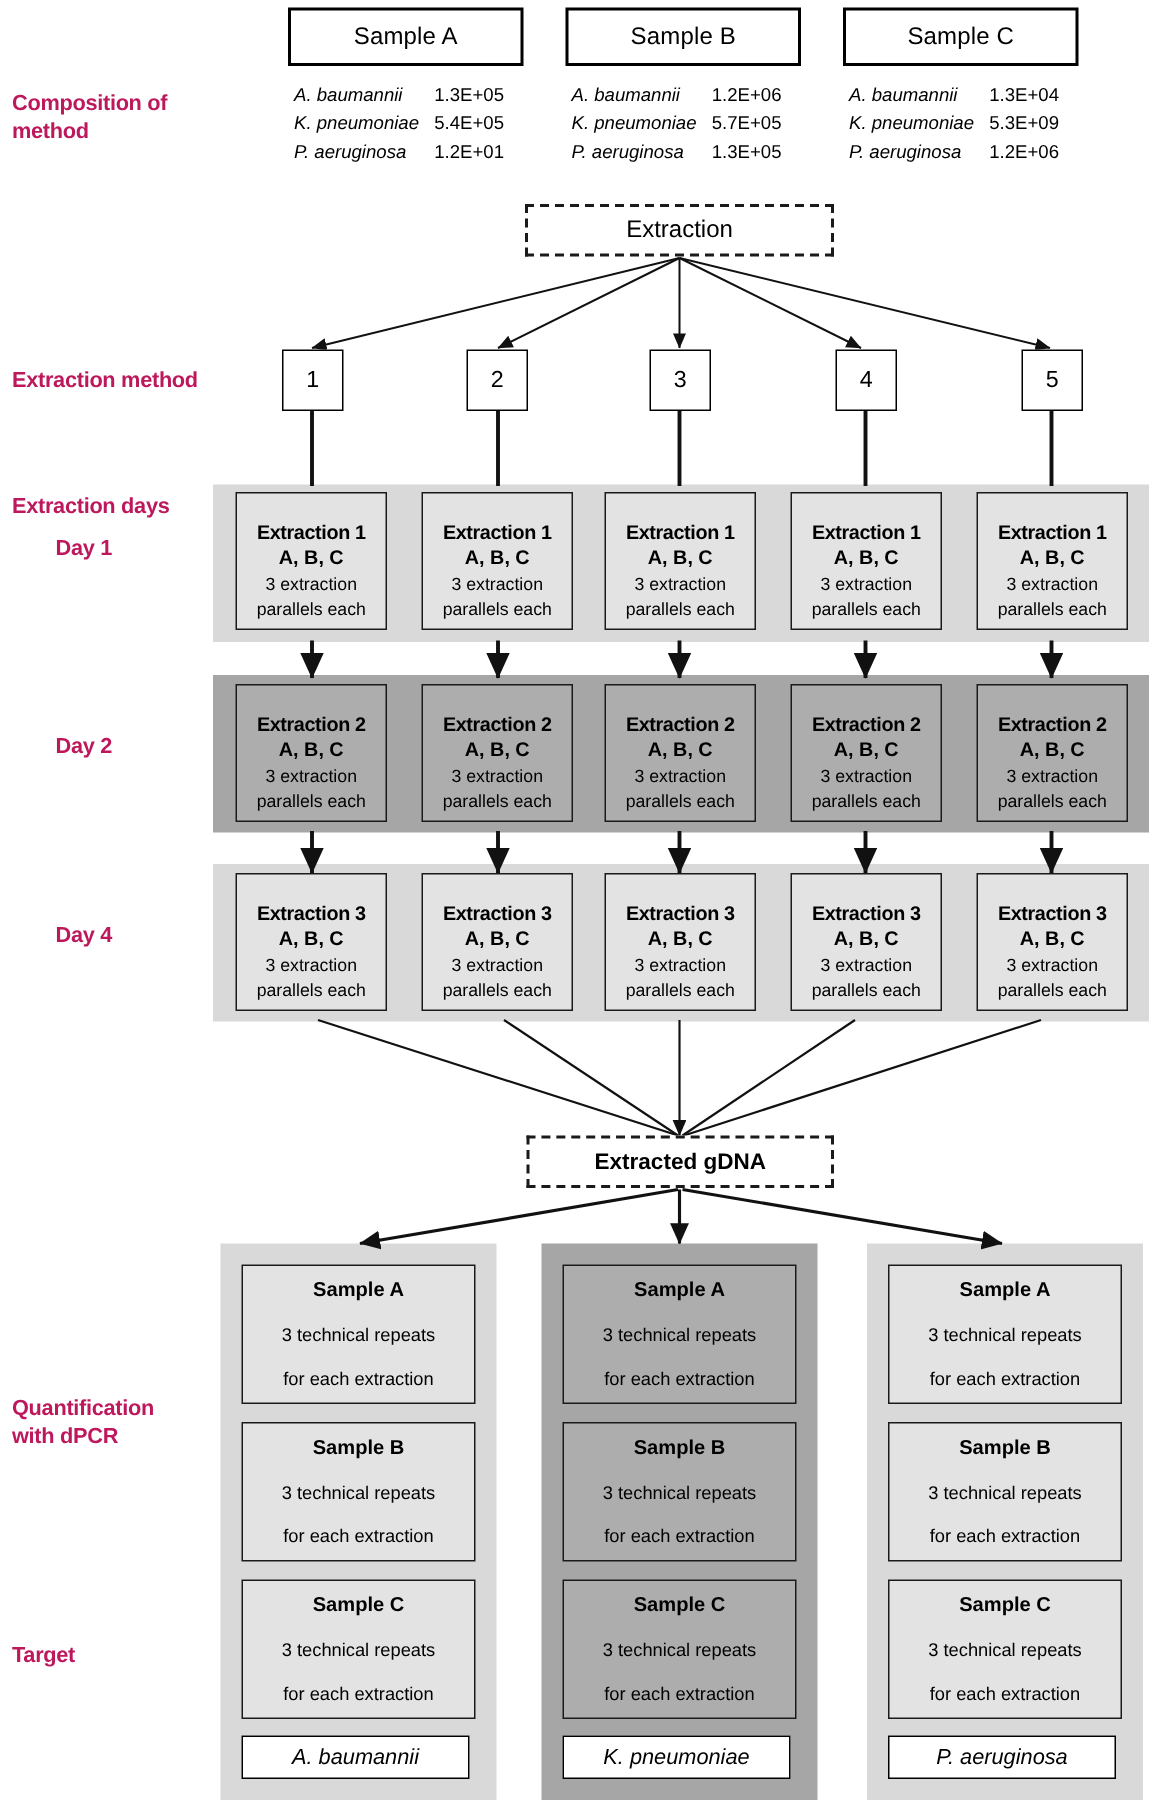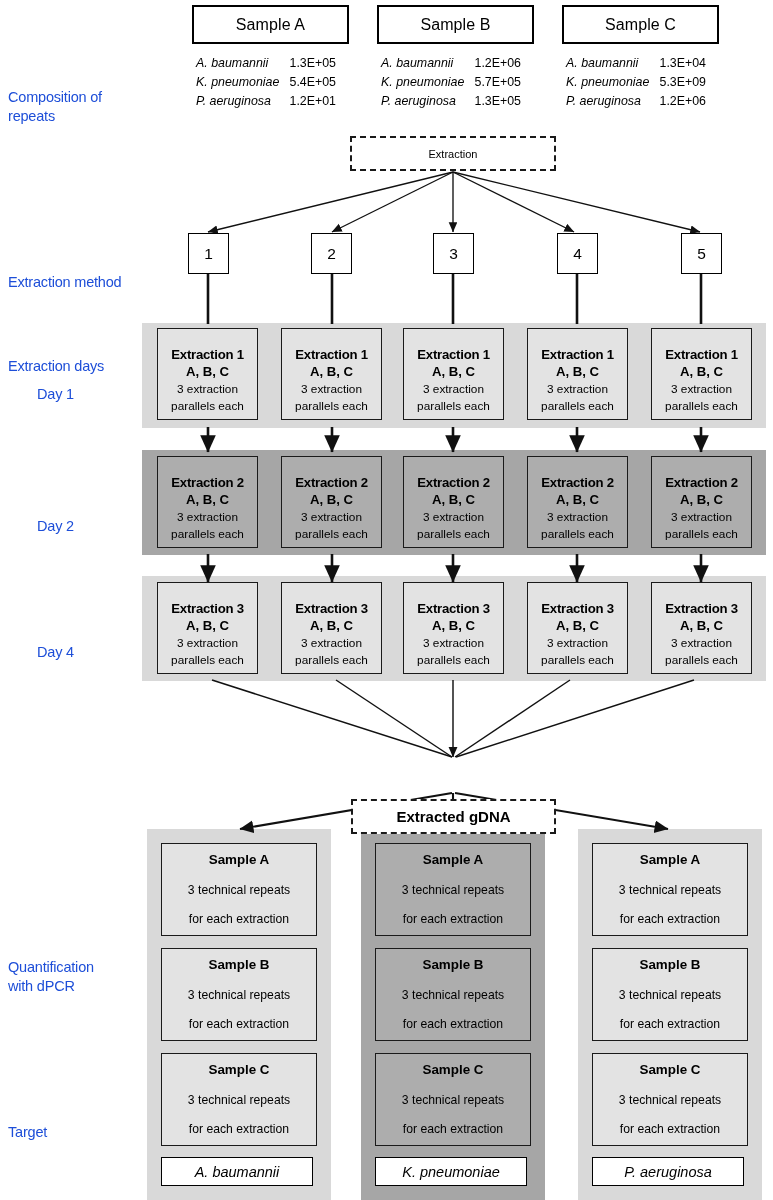--- a/index.html
+++ b/index.html
@@ -17,27 +17,26 @@
   svg#wires {
     position: absolute; left: 0; top: 0;
     width: 773px; height: 1200px;
     pointer-events: none;
     z-index: 5;
   }
   .abs { position: absolute; }
 
   
   .row-label {
-    font-weight: normal;
+    font-weight: bold;
     font-size: 14.5px;
     line-height: 1.28;
     letter-spacing: -0.2px;
-    color: #1d4ed8;
+    color: #be185d;
     z-index: 6;
-    margin-top: 28px;
   }
 
   
   .sample-box {
     border: 2.5px solid #000;
     background: #fff;
     height: 39px;
     display: flex; align-items: center; justify-content: center;
     font-size: 16px;
     letter-spacing: 0.1px;
@@ -61,21 +60,21 @@
     flex: none;
   }
 
   
   .dashed-box {
     border: 2px dashed #1a1a1a;
     background: #fff;
     display: flex; align-items: center; justify-content: center;
     z-index: 6;
   }
-  .dashed-box.plain { font-size: 11px; }
+  .dashed-box.plain { font-size: 16px; }
   .dashed-box.bold  { font-size: 15px; font-weight: bold; }
 
   
   .method-box {
     width: 41px; height: 41px;
     border: 1.6px solid #000;
     background: #fff;
     display: flex; align-items: center; justify-content: center;
     font-size: 15.5px;
     z-index: 6;
@@ -200,21 +199,21 @@
 
     <g stroke="#111" fill="none" stroke-width="2.1">
       <line x1="452" y1="793" x2="240" y2="829" marker-end="url(#arrBig)"></line>
       <line x1="453" y1="793" x2="453" y2="829" marker-end="url(#arrBig)"></line>
       <line x1="455" y1="793" x2="668" y2="829" marker-end="url(#arrBig)"></line>
     </g>
   </svg>
 
   <div class="abs row-label" style="left:8px; top:60px; width:130px;">
     <div>Composition of</div>
-    <div>repeats</div>
+    <div>method</div>
   </div>
 
   <div class="abs row-label" style="left:8px; top:245px; width:160px;">Extraction method</div>
 
   <div class="abs row-label" style="left:8px; top:329px; width:145px;">Extraction days</div>
 
   <div class="abs row-label" style="left:37px; top:357px; width:90px;">Day 1</div>
 
   <div class="abs row-label" style="left:37px; top:489px; width:90px;">Day 2</div>
 
@@ -373,21 +372,21 @@
     <div class="ext-t3">3 extraction</div>
     <div class="ext-t3">parallels each</div>
   </div>
   <div class="ext-card light" style="left:651px; top:582px;">
     <div class="ext-t1">Extraction 3</div>
     <div class="ext-t2">A, B, C</div>
     <div class="ext-t3">3 extraction</div>
     <div class="ext-t3">parallels each</div>
   </div>
 
-  <div class="abs dashed-box bold" style="left:351px; top:799px; width:205px; height:35px;">Extracted gDNA</div>
+  <div class="abs dashed-box bold" style="left:351px; top:757px; width:205px; height:35px;">Extracted gDNA</div>
 
   <div class="q-band light" style="left:147px;"></div>
   <div class="q-card light" style="left:161px; top:843px;">
     <div class="q-t1">Sample A</div>
     <div class="q-t2">3 technical repeats</div>
     <div class="q-t2">for each extraction</div>
   </div>
   <div class="q-card light" style="left:161px; top:948px;">
     <div class="q-t1">Sample B</div>
     <div class="q-t2">3 technical repeats</div>

